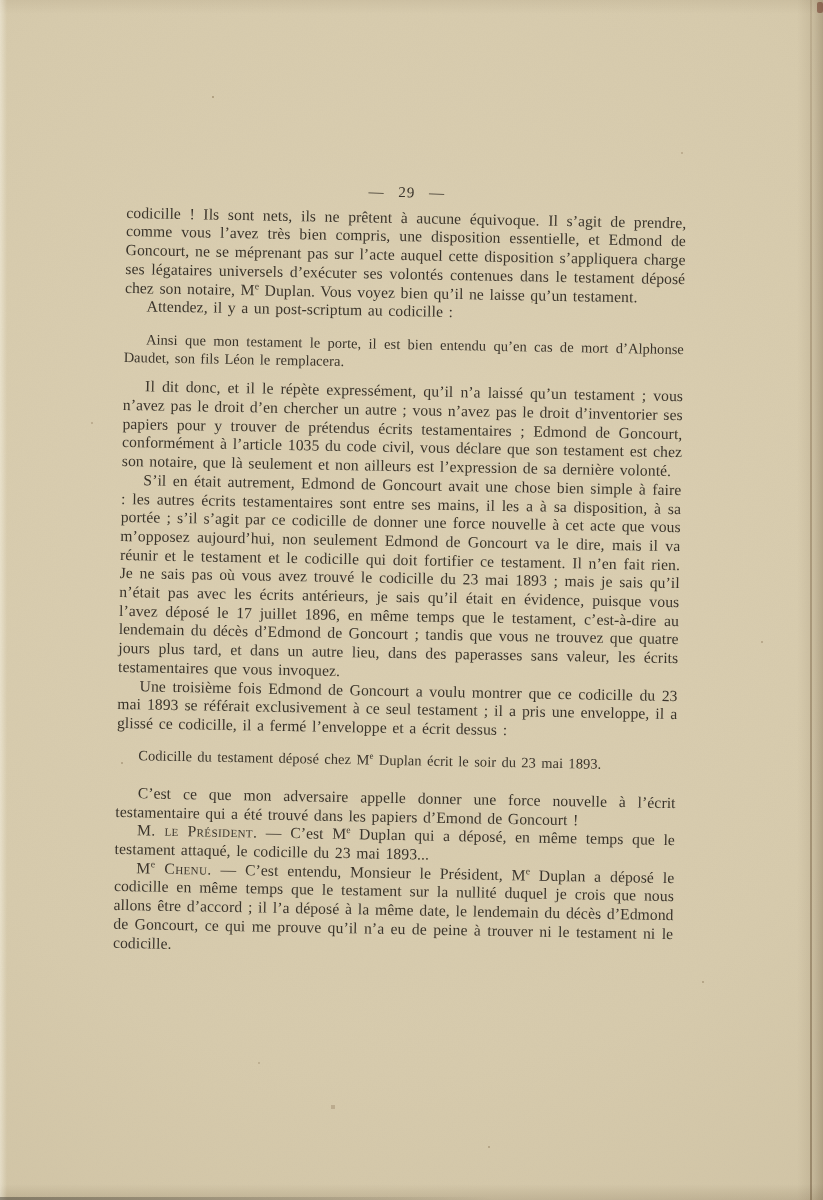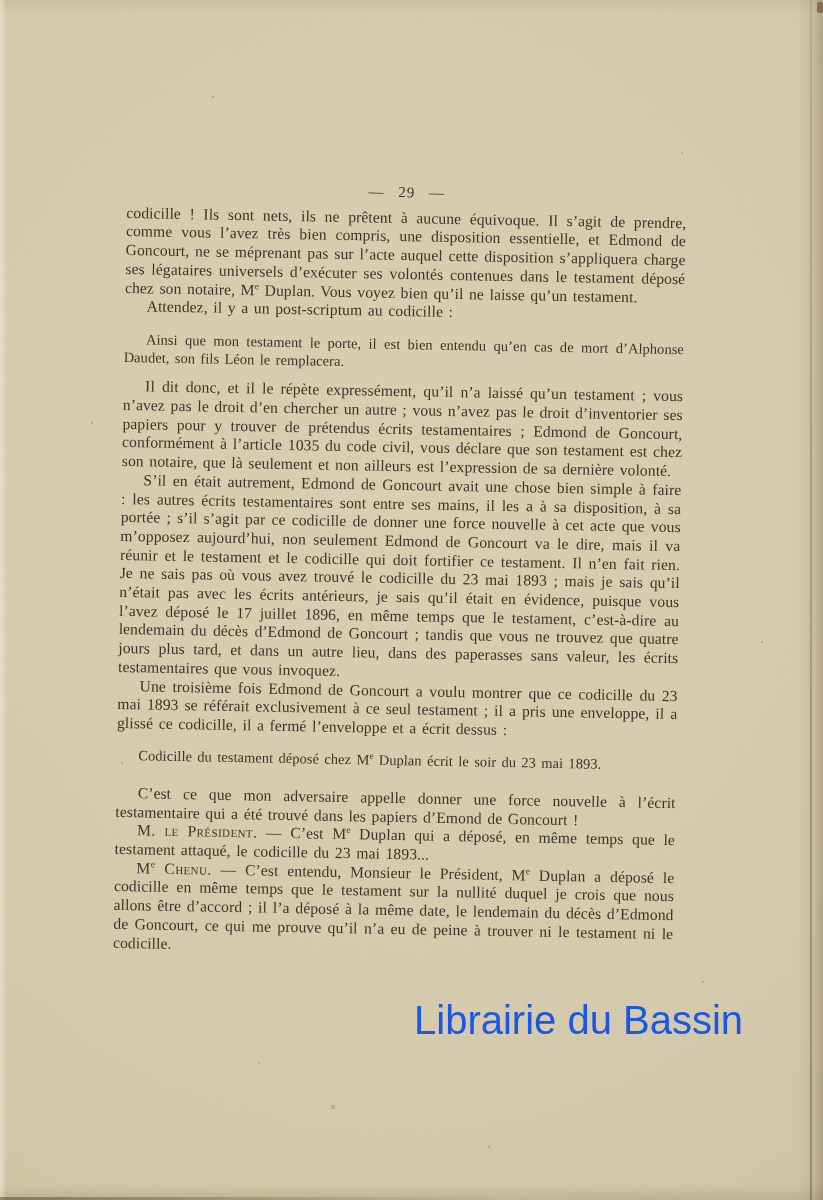--- a/index.html
+++ b/index.html
@@ -142,15 +142,14 @@
     <p class="quote quote-2">Codicille du testament déposé chez M<sup>e</sup> Duplan écrit le soir du 23 mai 1893.</p>
 
     <p>C’est ce que mon adversaire appelle donner une force nouvelle à l’écrit testamentaire qui a été trouvé dans les papiers d’Emond de Goncourt !</p>
 
     <p><span class="speaker">M. le Président.</span><span> — C’est M<sup>e</sup> Duplan qui a déposé, en même temps que le testament attaqué, le codicille du 23 mai 1893...</span></p>
 
     <p><span class="speaker">M<sup>e</sup> Chenu.</span><span> — C’est entendu, Monsieur le Président, M<sup>e</sup> Duplan a déposé le codicille en même temps que le testament sur la nullité duquel je crois que nous allons être d’accord ; il l’a déposé à la même date, le lendemain du décès d’Edmond de Goncourt, ce qui me prouve qu’il n’a eu de peine à trouver ni le testament ni le codicille.</span></p>
 
   </div>
 
-  <div class="watermark">Librairie du Bassin</div>
 
 </div>
 
 </body></html>

